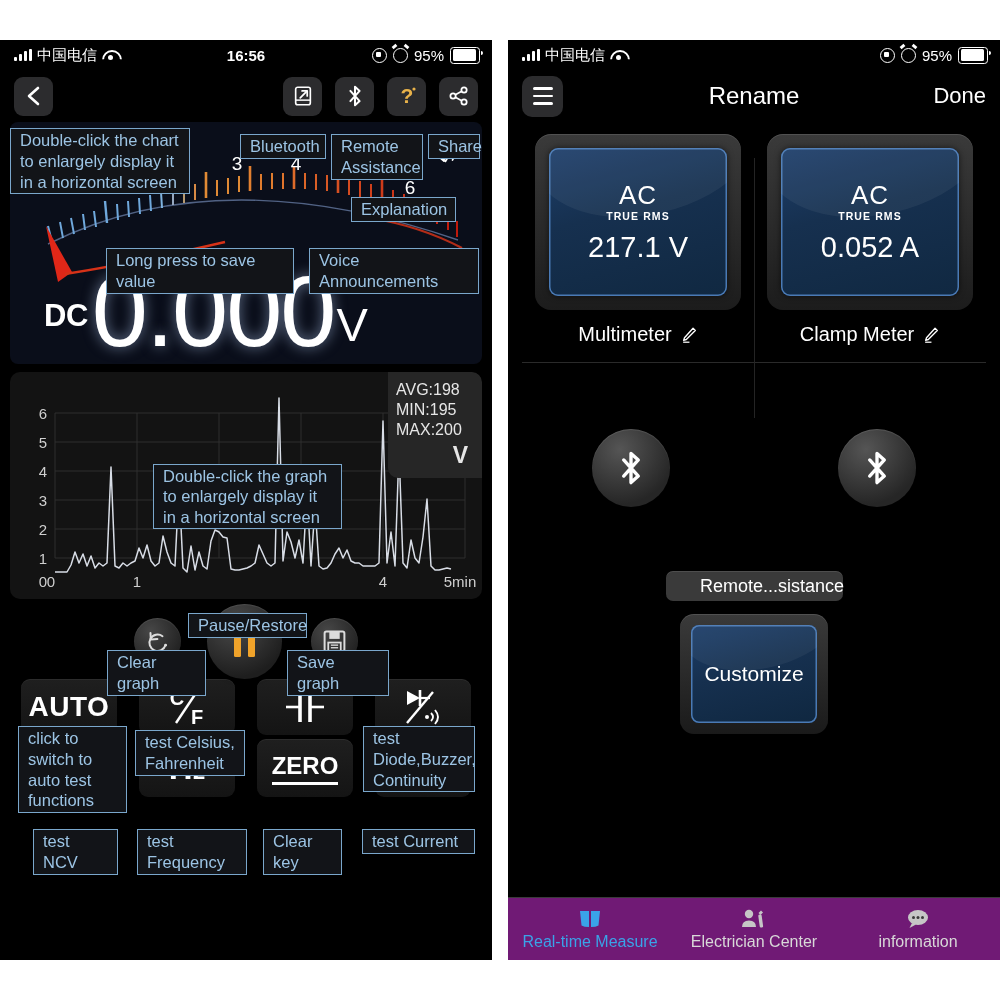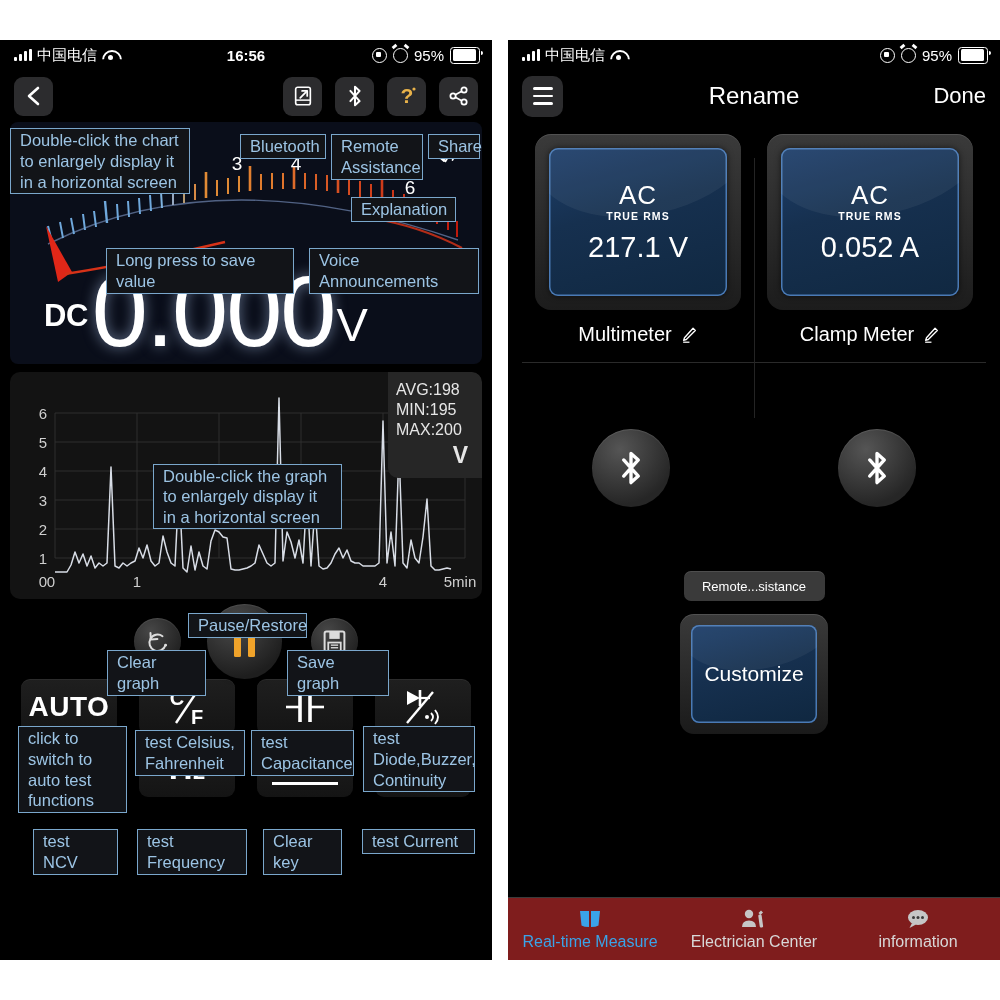--- a/index.html
+++ b/index.html
@@ -101,32 +101,32 @@
   .cval{color:#fff;font-size:29px;margin-top:9px;z-index:2;}
   .cname{text-align:center;color:#fff;font-size:20px;margin-top:13px;display:flex;align-items:center;justify-content:center;gap:8px;}
   .divider{height:1px;background:#2a2a2a;margin:16px 14px 0;}
   .vdivider{position:absolute;left:50%;top:118px;width:1px;height:260px;background:#242424;}
 
   .btrow{display:flex;justify-content:space-around;margin-top:66px;}
   .btbtn{width:78px;height:78px;border-radius:50%;display:flex;align-items:center;justify-content:center;
     background:radial-gradient(circle at 36% 26%,#555,#262626 72%);box-shadow:0 3px 6px rgba(0,0,0,.8),inset 0 1px 1px rgba(255,255,255,.12);}
 
   .remotetip{margin:64px auto 0;width:141px;height:30px;border-radius:7px;background:#3a3a3a;
-    color:#fff;font-size:13px;display:flex;align-items:center;justify-content:center;box-shadow:inset 0 1px 0 rgba(255,255,255,.10);}
+    color:#fff;font-size:18px;display:flex;align-items:center;justify-content:center;box-shadow:inset 0 1px 0 rgba(255,255,255,.10);padding-left:36px;}
 
   .customwrap{width:148px;height:120px;margin:13px auto 0;border-radius:14px;padding:11px;box-sizing:border-box;
     background:linear-gradient(180deg,#3a3a3a,#1a1a1a);box-shadow:0 3px 7px rgba(0,0,0,.7),inset 0 1px 0 rgba(255,255,255,.12);}
   .custominner{height:100%;border-radius:8px;position:relative;overflow:hidden;
     background:linear-gradient(165deg,#1d3e6a 0%,#16304f 45%,#0f2740 100%);
     box-shadow:inset 0 0 0 1.5px #4a7ab5;display:flex;align-items:center;justify-content:center;}
   .custominner::after{content:"";position:absolute;left:-10%;top:-55%;width:130%;height:100%;
     background:rgba(255,255,255,.05);border-radius:0 0 60% 45%;transform:rotate(-6deg);}
   .customlbl{color:#fff;font-size:21px;z-index:2;}
 
-  .tabbar{position:absolute;left:0;bottom:0;width:100%;height:62px;background:#7f1d1d;border-top:1px solid #3b3b3b;
+  .tabbar{position:absolute;left:0;bottom:0;width:100%;height:62px;background:#701a75;border-top:1px solid #3b3b3b;
     display:flex;align-items:center;}
   .tab{flex:1;display:flex;flex-direction:column;align-items:center;gap:3px;}
   .tablabel{font-size:16px;color:#d8d8d8;}
   .tab.active .tablabel{color:#3aa3e8;}
 </style>
 </head>
 <body>
 
 <div class="stage">
 
@@ -392,21 +392,20 @@
     <div class="callout" style="left:428px;top:94px;width:52px;">Share</div>
     <div class="callout" style="left:351px;top:157px;width:105px;">Explanation</div>
     <div class="callout" style="left:106px;top:208px;width:188px;">Long press to save value</div>
     <div class="callout" style="left:309px;top:208px;width:170px;">Voice Announcements</div>
     <div class="callout c2" style="left:153px;top:424px;width:189px;">Double-click the graph to enlargely display it in a horizontal screen</div>
     <div class="callout" style="left:188px;top:573px;width:119px;">Pause/Restore</div>
     <div class="callout" style="left:107px;top:610px;width:99px;">Clear graph</div>
     <div class="callout" style="left:287px;top:610px;width:102px;">Save graph</div>
     <div class="callout" style="left:18px;top:686px;width:109px;">click to switch to auto test functions</div>
     <div class="callout" style="left:135px;top:690px;width:110px;">test Celsius, Fahrenheit</div>
-    <div class="callout" style="left:251px;top:690px;width:103px;">test Capacitance</div>
     <div class="callout" style="left:363px;top:686px;width:112px;">test Diode,Buzzer, Continuity</div>
     <div class="callout" style="left:33px;top:789px;width:85px;">test NCV</div>
     <div class="callout" style="left:137px;top:789px;width:110px;">test Frequency</div>
     <div class="callout" style="left:263px;top:789px;width:79px;">Clear key</div>
     <div class="callout" style="left:362px;top:789px;width:113px;">test Current</div>
   </div>
 
   <div class="phone right">
 
     <div class="statusbar">

